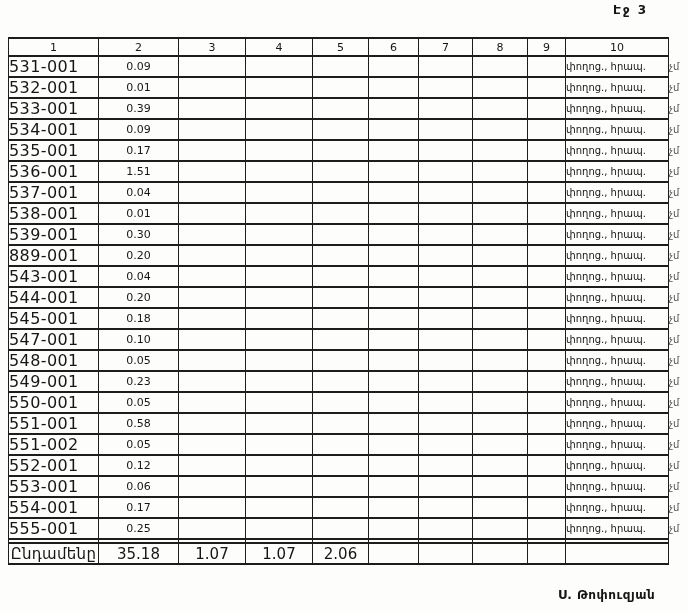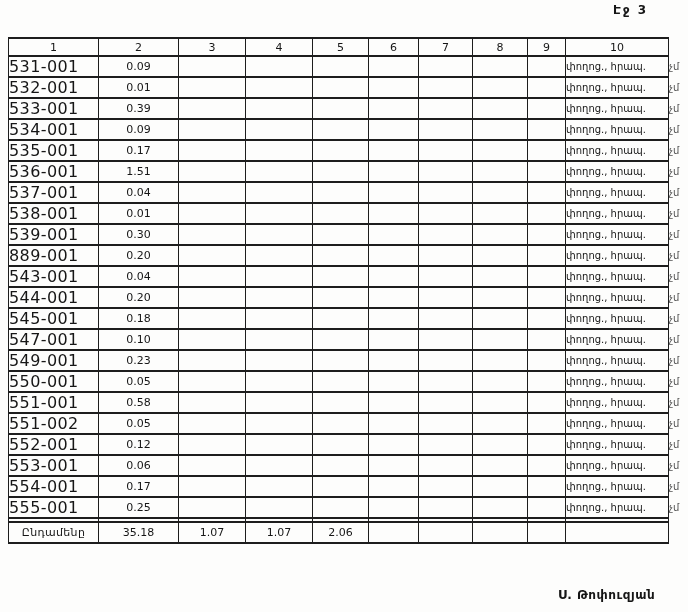--- a/index.html
+++ b/index.html
@@ -28,21 +28,21 @@
   td.code { text-align:left; padding-left:5px; font-size:16px; letter-spacing:0.4px; }
   td.val  { text-align:center; font-size:11px; }
   td.c10  { text-align:left; padding-left:3px; font-size:10px; }
   td.edge, th.edge {
     border:none !important; background:transparent;
     font-size:10px; color:#555; padding-left:5px; text-align:left;
   }
   tr.spacer { height:4px; }
   tr.spacer td { border-top:2px solid #1d1d1d; border-bottom:1px solid #1d1d1d; }
   tr.total { height:21px; }
-  tr.total td { font-size:11px;margin-left:44px; }
+  tr.total td { font-size:15px;margin-left:44px; }
   td.total-label { text-align:center; font-size:11px; letter-spacing:0.3px; }
   .footer {
     position:absolute; left:40px; top:570px;
     font-size:12.5px; font-weight:bold; line-height:13.5px; letter-spacing:0.2px;
   }
   .signature {
     position:absolute; left:558px; top:588px;
     font-size:12px; font-weight:bold; letter-spacing:0.5px;
   }
 </style>
@@ -258,20 +258,33 @@
         <td class="val"></td>
         <td class="val"></td>
         <td class="val"></td>
         <td class="val"></td>
         <td class="val"></td>
         <td class="val"></td>
         <td class="c10">փողոց., հրապ.</td>
         <td class="edge">չմ</td>
       </tr>
         <tr class="data" style="">
+        <td class="code">548-001</td>
+        <td class="val">0.05</td>
+        <td class="val"></td>
+        <td class="val"></td>
+        <td class="val"></td>
+        <td class="val"></td>
+        <td class="val"></td>
+        <td class="val"></td>
+        <td class="val"></td>
+        <td class="c10">փողոց., հրապ.</td>
+        <td class="edge">չմ</td>
+      </tr>
+        <tr class="data" style="">
         <td class="code">549-001</td>
         <td class="val">0.23</td>
         <td class="val"></td>
         <td class="val"></td>
         <td class="val"></td>
         <td class="val"></td>
         <td class="val"></td>
         <td class="val"></td>
         <td class="val"></td>
         <td class="c10">փողոց., հրապ.</td>

